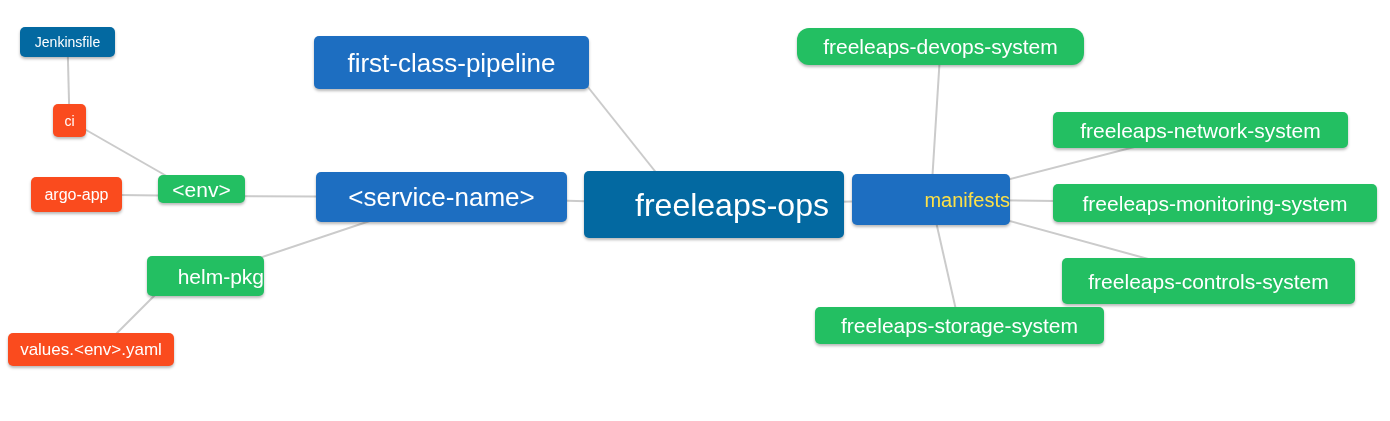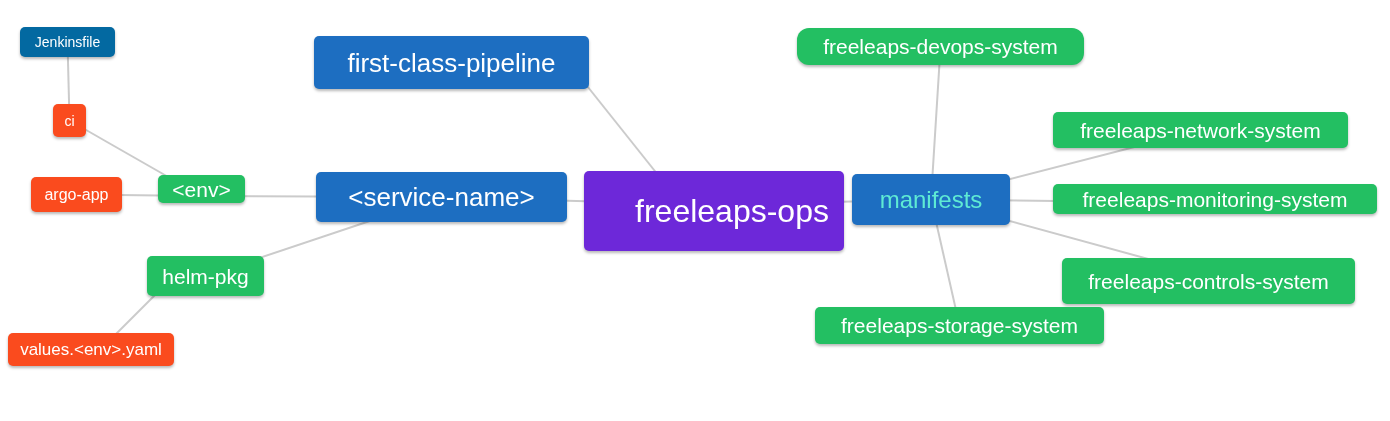--- a/index.html
+++ b/index.html
@@ -71,45 +71,45 @@
       </div>
       <div class="node" style="left: 53px; top: 104px; width: 33px; height: 33px; font-size: 14px; background: rgb(250, 75, 30); color: rgb(255, 255, 255);">
         <span>ci</span>
       </div>
       <div class="node" style="left: 31px; top: 177px; width: 91px; height: 35px; font-size: 16px; background: rgb(250, 75, 30); color: rgb(255, 255, 255);">
         <span>argo-app</span>
       </div>
       <div class="node" style="left: 158px; top: 175px; width: 87px; height: 28px; font-size: 21px; background: rgb(35, 191, 98); color: rgb(255, 255, 255);">
         <span>&lt;env&gt;</span>
       </div>
-      <div class="node" style="left: 147px; top: 256px; width: 117px; height: 40px; font-size: 21px; background: rgb(35, 191, 98); color: rgb(255, 255, 255);">
+      <div class="node" style="left: 147px; top: 256px; width: 117px; height: 40px; font-size: 21px; background: rgb(35, 191, 98); color: rgb(255, 255, 255); justify-content: flex-end;">
         <span>helm-pkg</span>
       </div>
       <div class="node" style="left: 8px; top: 333px; width: 166px; height: 33px; font-size: 17px; background: rgb(250, 75, 30); color: rgb(255, 255, 255);">
         <span>values.&lt;env&gt;.yaml</span>
       </div>
       <div class="node" style="left: 314px; top: 36px; width: 275px; height: 53px; font-size: 26px; background: rgb(29, 110, 193); color: rgb(255, 255, 255);">
         <span>first-class-pipeline</span>
       </div>
       <div class="node" style="left: 316px; top: 172px; width: 251px; height: 50px; font-size: 26px; background: rgb(29, 110, 193); color: rgb(255, 255, 255);">
         <span>&lt;service-name&gt;</span>
       </div>
-      <div class="node" style="left: 584px; top: 171px; width: 260px; height: 80px; font-size: 32px; background: #6d28d9; color: rgb(255, 255, 255); padding-left: 36px;">
+      <div class="node" style="left: 584px; top: 171px; width: 260px; height: 67px; font-size: 32px; background: #0369a1; color: rgb(255, 255, 255); padding-left: 36px;">
         <span>freeleaps-ops</span>
       </div>
-      <div class="node" style="left: 852px; top: 174px; width: 158px; height: 51px; font-size: 24px; background: rgb(29, 110, 193); color: #5eead4;">
+      <div class="node" style="left: 852px; top: 174px; width: 158px; height: 51px; font-size: 20px; background: rgb(29, 110, 193); color: #fde047; justify-content: flex-end;">
         <span>manifests</span>
       </div>
       <div class="node" style="left: 797px; top: 28px; width: 287px; height: 37px; font-size: 21px; background: rgb(35, 191, 98); color: rgb(255, 255, 255); border-radius: 12px;">
         <span>freeleaps-devops-system</span>
       </div>
       <div class="node" style="left: 1053px; top: 112px; width: 295px; height: 36px; font-size: 21px; background: rgb(35, 191, 98); color: rgb(255, 255, 255);">
         <span>freeleaps-network-system</span>
       </div>
-      <div class="node" style="left: 1053px; top: 184px; width: 324px; height: 30px; font-size: 21px; background: rgb(35, 191, 98); color: rgb(255, 255, 255);">
+      <div class="node" style="left: 1053px; top: 184px; width: 324px; height: 38px; font-size: 21px; background: rgb(35, 191, 98); color: rgb(255, 255, 255);">
         <span>freeleaps-monitoring-system</span>
       </div>
       <div class="node" style="left: 1062px; top: 258px; width: 293px; height: 46px; font-size: 21px; background: rgb(35, 191, 98); color: rgb(255, 255, 255);">
         <span>freeleaps-controls-system</span>
       </div>
       <div class="node" style="left: 815px; top: 307px; width: 289px; height: 37px; font-size: 21px; background: rgb(35, 191, 98); color: rgb(255, 255, 255);">
         <span>freeleaps-storage-system</span>
       </div>
     </div>
 </div>

